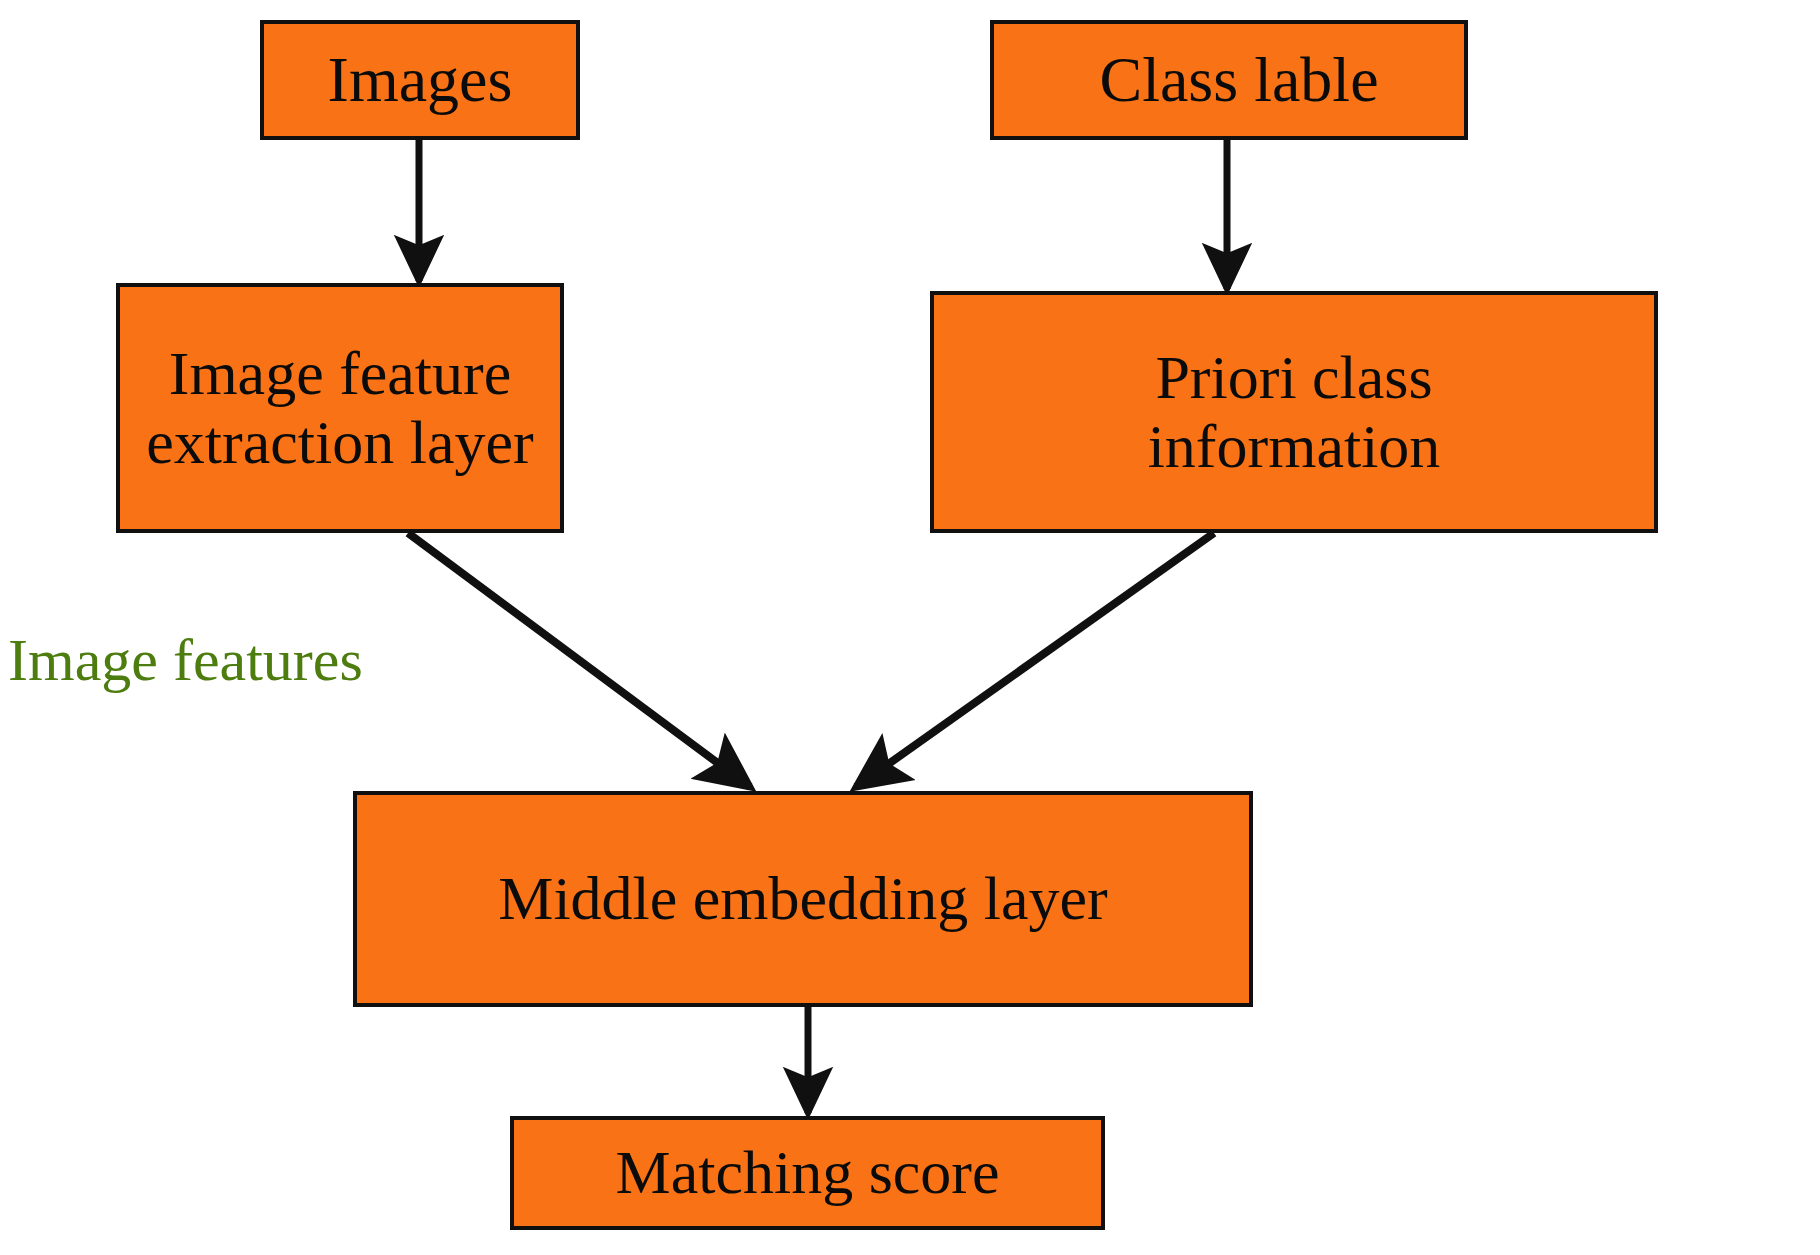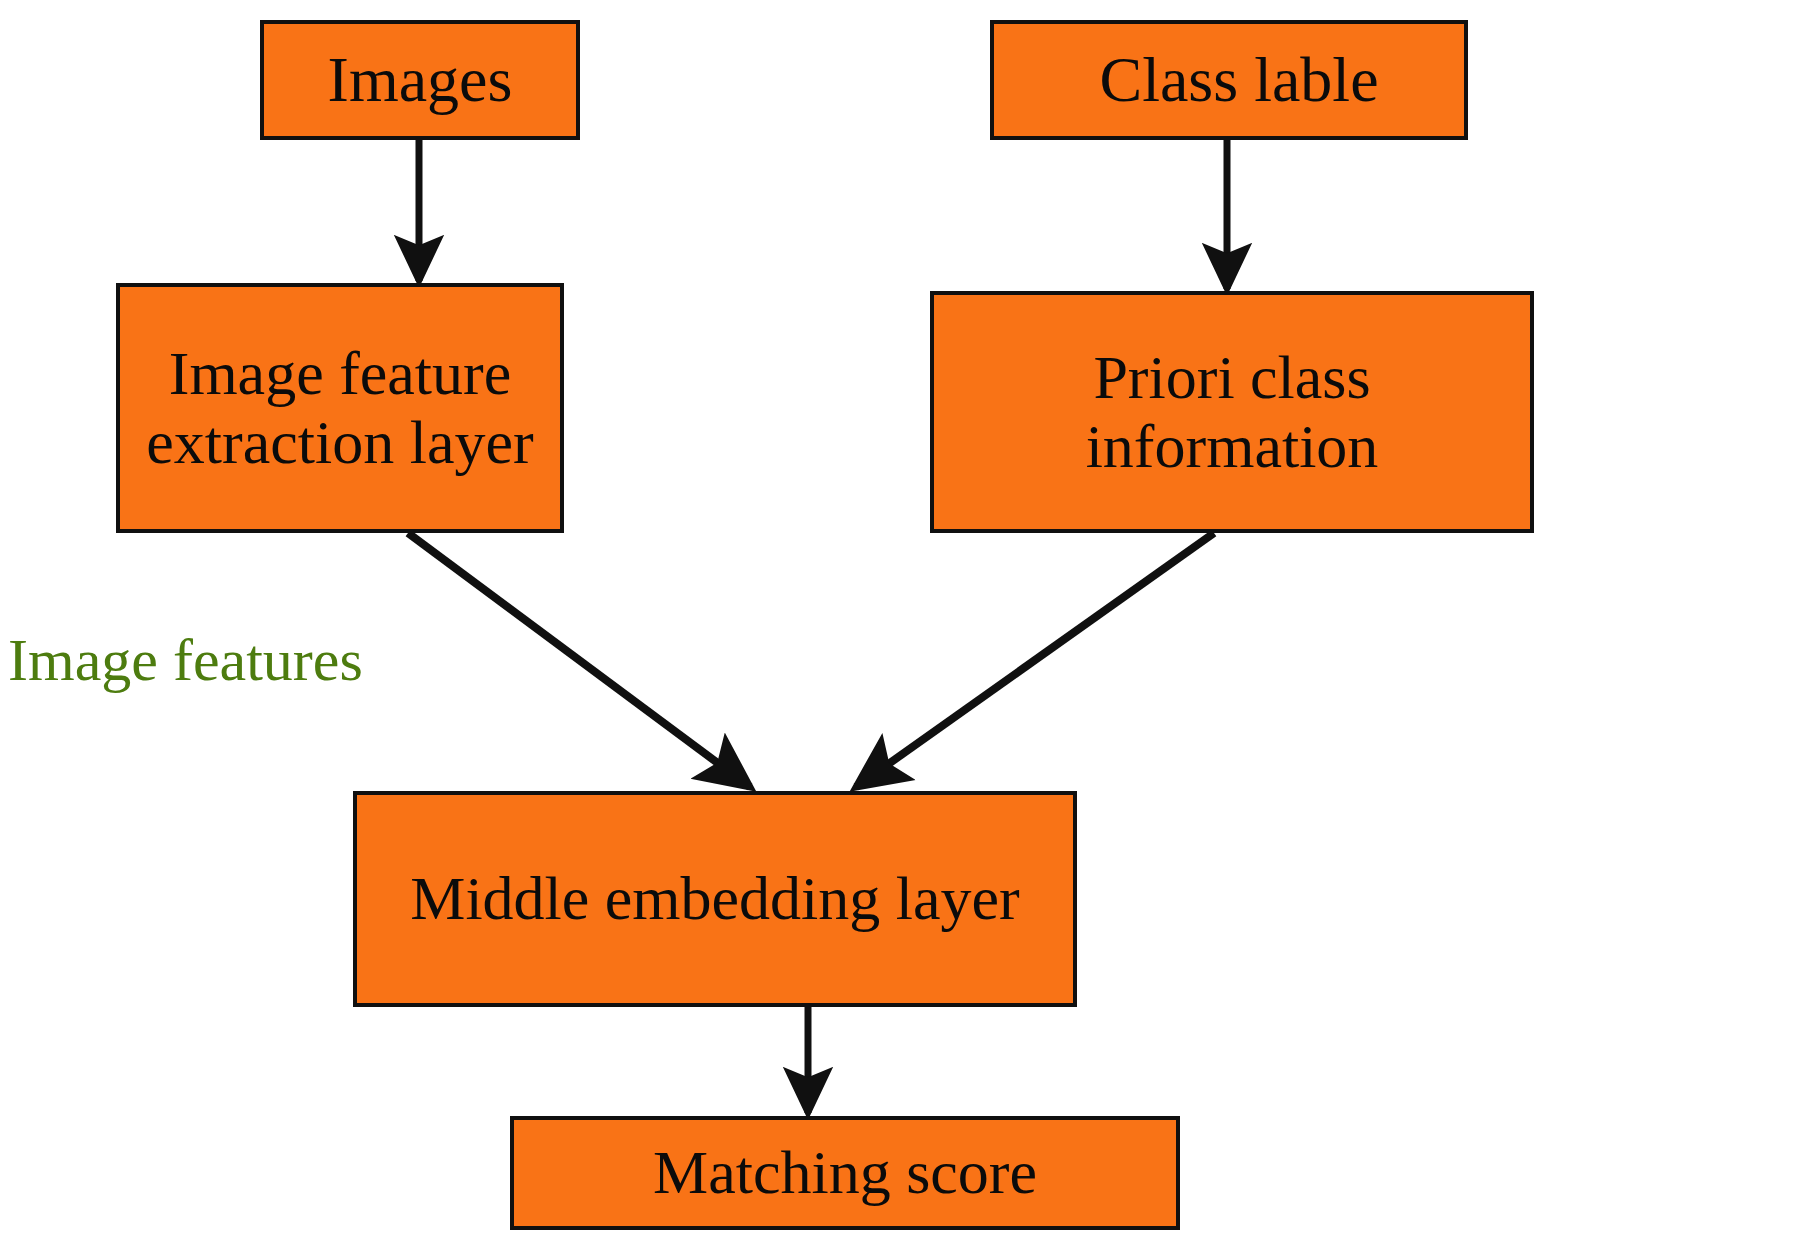--- a/index.html
+++ b/index.html
@@ -43,23 +43,23 @@
     top: 0;
     width: 1820px;
     height: 1255px;
     z-index: 1;
   }
 
   
   #node-images            { left: 260px;  top: 20px;   width: 320px; height: 120px; font-size: 64px; }
   #node-class-lable       { left: 990px;  top: 20px;   width: 478px; height: 120px; font-size: 64px; padding-left: 20px; }
   #node-image-feature     { left: 116px;  top: 283px;  width: 448px; height: 250px; font-size: 62px; }
-  #node-priori-class      { left: 930px;  top: 291px;  width: 604px; height: 242px; font-size: 62px; }
-  #node-middle-embedding  { left: 353px;  top: 791px;  width: 724px; height: 216px; font-size: 62px; }
-  #node-matching-score    { left: 510px;  top: 1116px; width: 670px; height: 114px; font-size: 62px; }
+  #node-priori-class      { left: 930px;  top: 291px;  width: 728px; height: 242px; font-size: 62px; }
+  #node-middle-embedding  { left: 353px;  top: 791px;  width: 900px; height: 216px; font-size: 62px; }
+  #node-matching-score    { left: 510px;  top: 1116px; width: 595px; height: 114px; font-size: 62px; }
 
   
   #label-image-features      { left: 8px;    top: 630px; font-size: 60px; }
   #label-auxiliary-info      { left: 1082px; top: 630px; font-size: 60px; }
 </style>
 </head>
 <body>
 
 <div id="canvas">
 

